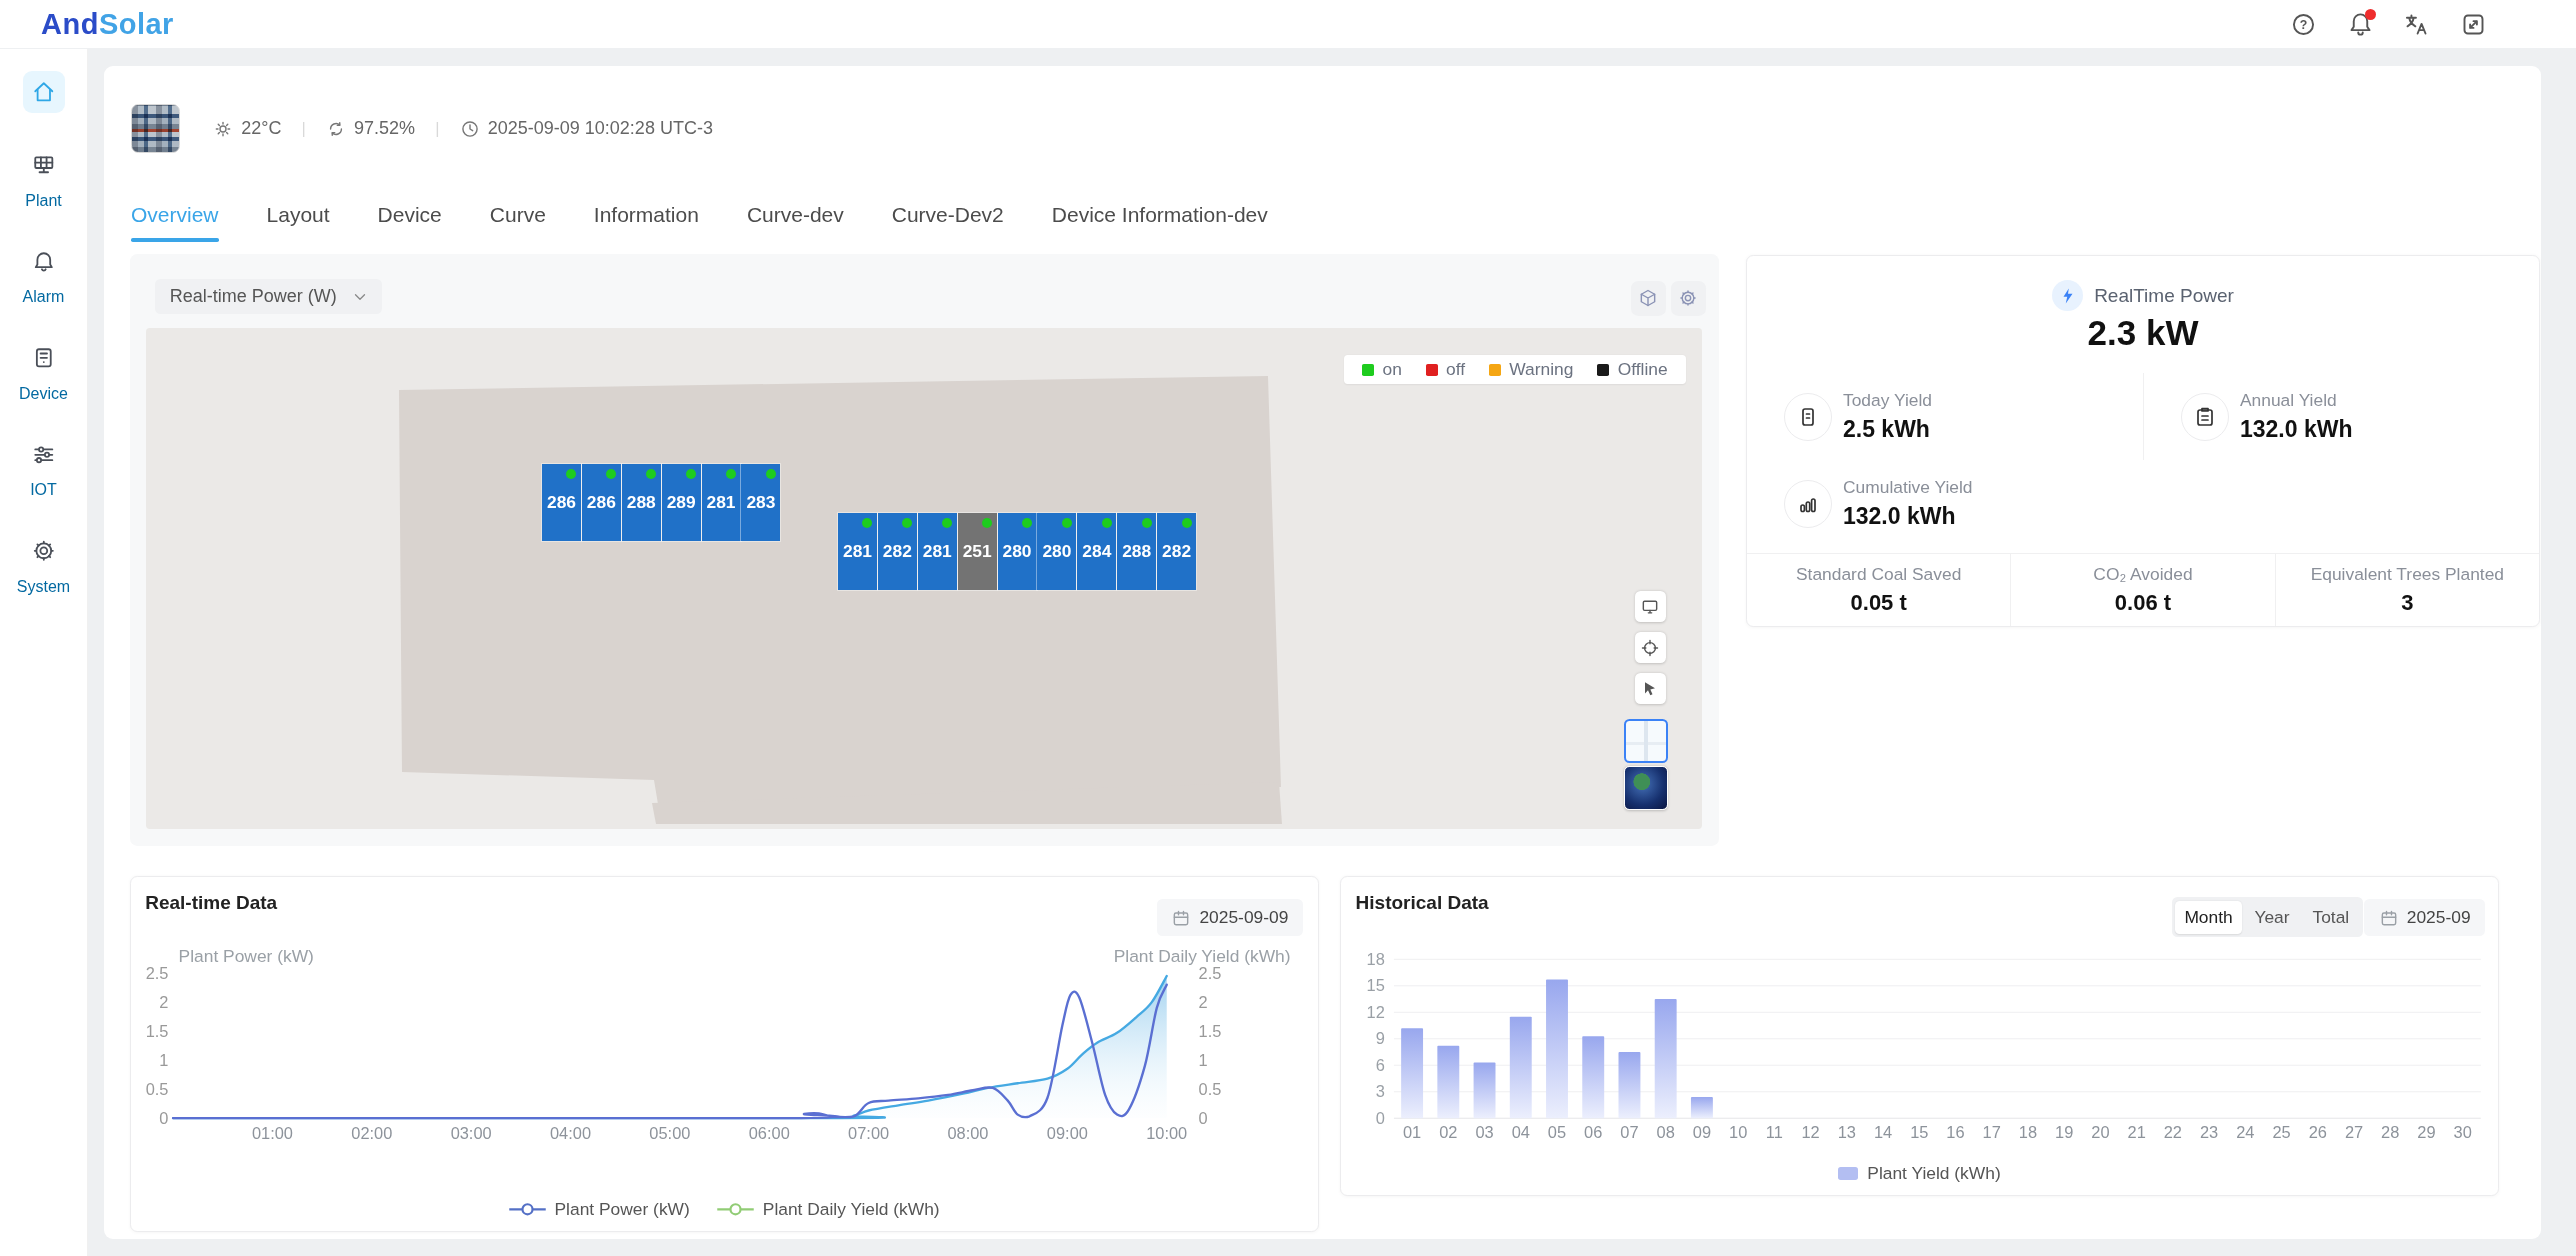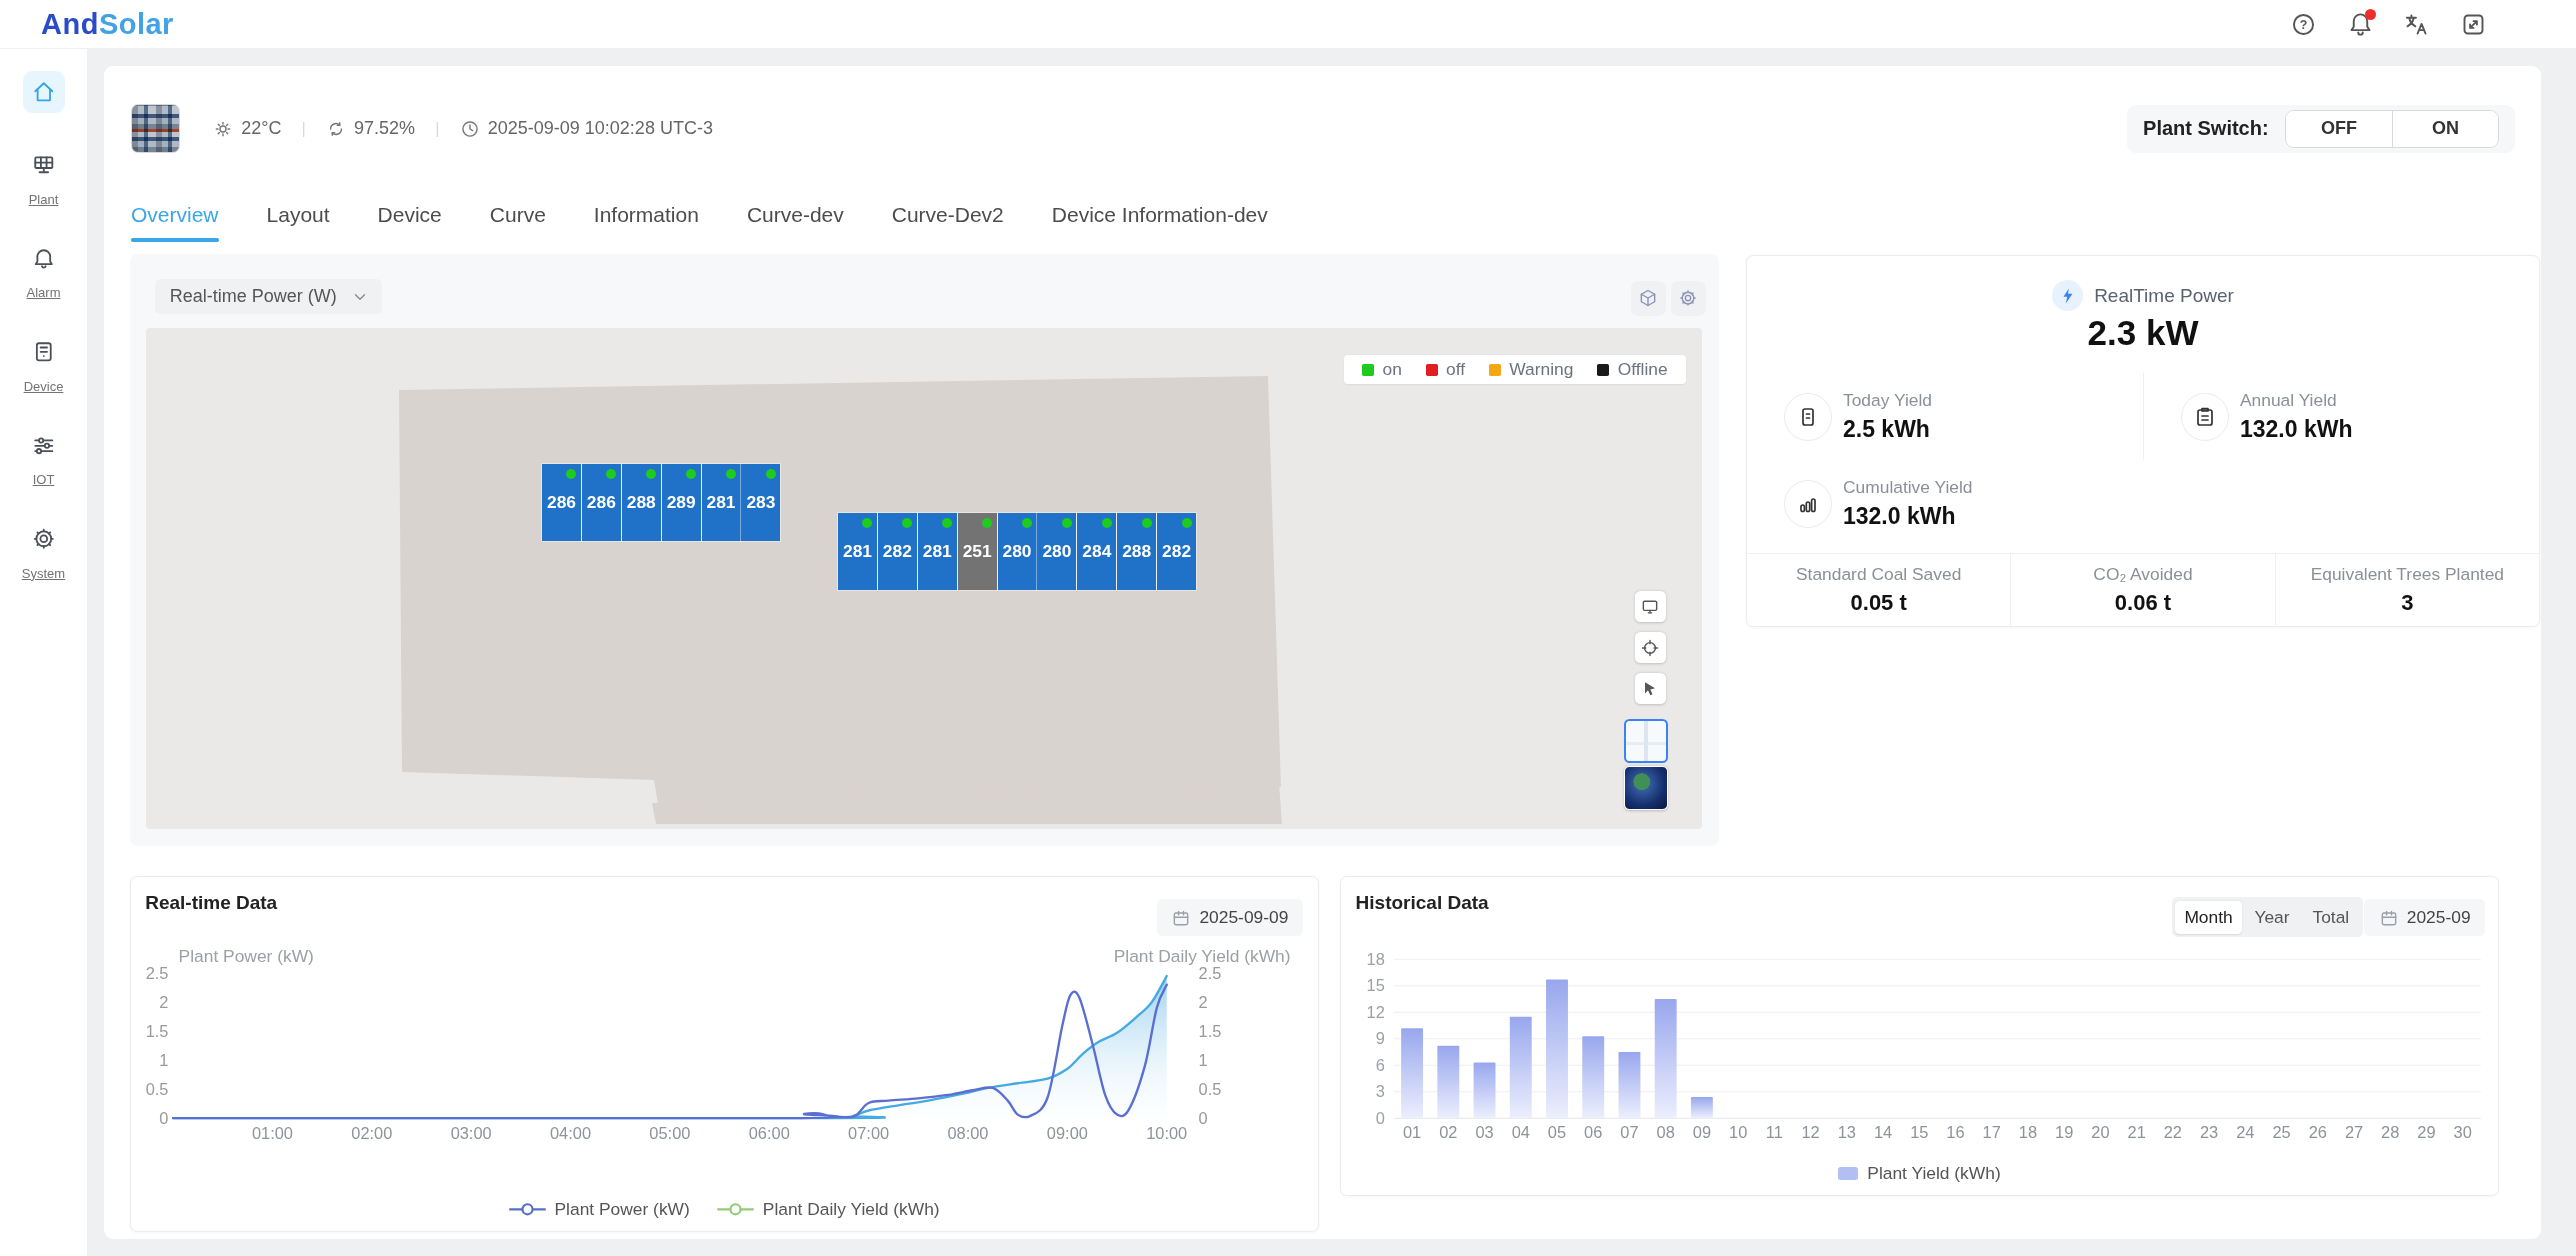--- a/index.html
+++ b/index.html
@@ -18,21 +18,21 @@
   .tb-btn svg { width:27px; height:27px; }
   .tb-badge { position:absolute; top:0; right:0; width:11px; height:11px; border-radius:50%; background:#ef2d2d; }
 
   
   .sidebar { position:absolute; left:0; top:49px; width:88px; height:1208px; background:#fff;
     border-right:0.9px solid #f0f0f0; display:flex; flex-direction:column; align-items:center; padding-top:22px; z-index:20; }
   .sb-item { display:flex; flex-direction:column; align-items:center; gap:5.5px; margin-bottom:31px; cursor:pointer; }
   .sb-iconbox { width:42px; height:42px; border-radius:9px; display:flex; align-items:center; justify-content:center; color:#4a4f58; }
   .sb-item.active .sb-iconbox { background:#e7f6fe; color:#2fa7e6; }
   .sb-iconbox svg { width:25.6px; height:25.6px; }
-  .sb-label { font-size:13px; color:#737373;text-decoration:underline; }
+  .sb-label { font-size:16px; color:#0369a1; }
 
   
   .page-card { position:absolute; left:104px; top:66px; width:2437px; height:1173px; background:#fff; border-radius:9px; }
 
   
   .plant-header { position:absolute; left:27px; top:37px; right:25.6px; height:51px; display:flex; align-items:center; }
   .plant-thumb { width:49px; height:49px; border-radius:7.3px; border:0.9px solid #d8d8d8;
     background:
       linear-gradient(180deg, transparent 52%, rgba(215,70,40,.9) 52%, rgba(215,70,40,.9) 58%, transparent 58%),
       repeating-linear-gradient(90deg,#9aa2ad 0 6.4px,#c9d2da 6.4px 12px,#5d7a9a 12px 16.4px,#d8dde2 16.4px 24px),
@@ -263,27 +263,20 @@
           <span>97.52%</span>
         </span>
       <span class="ph-sep">|</span>
       <span class="ph-chip">
           <svg class="icon" viewBox="0 0 24 24" style="width:20px;height:20px">
             <circle cx="12" cy="12" r="8.5"></circle>
             <path d="M12 7v5l3.2 2"></path>
           </svg>
           <span>2025-09-09 10:02:28 UTC-3</span>
         </span>
-    </div>
-    <div class="switch-wrap">
-      <span class="switch-label">Plant Switch:</span>
-      <span class="switch-group">
-        <button class="switch-btn">OFF</button>
-        <button class="switch-btn">ON</button>
-      </span>
     </div>
   </div>
 
   <div class="tabs" id="tabs">
       <span class="tab active">Overview</span>
       <span class="tab">Layout</span>
       <span class="tab">Device</span>
       <span class="tab">Curve</span>
       <span class="tab">Information</span>
       <span class="tab">Curve-dev</span>

